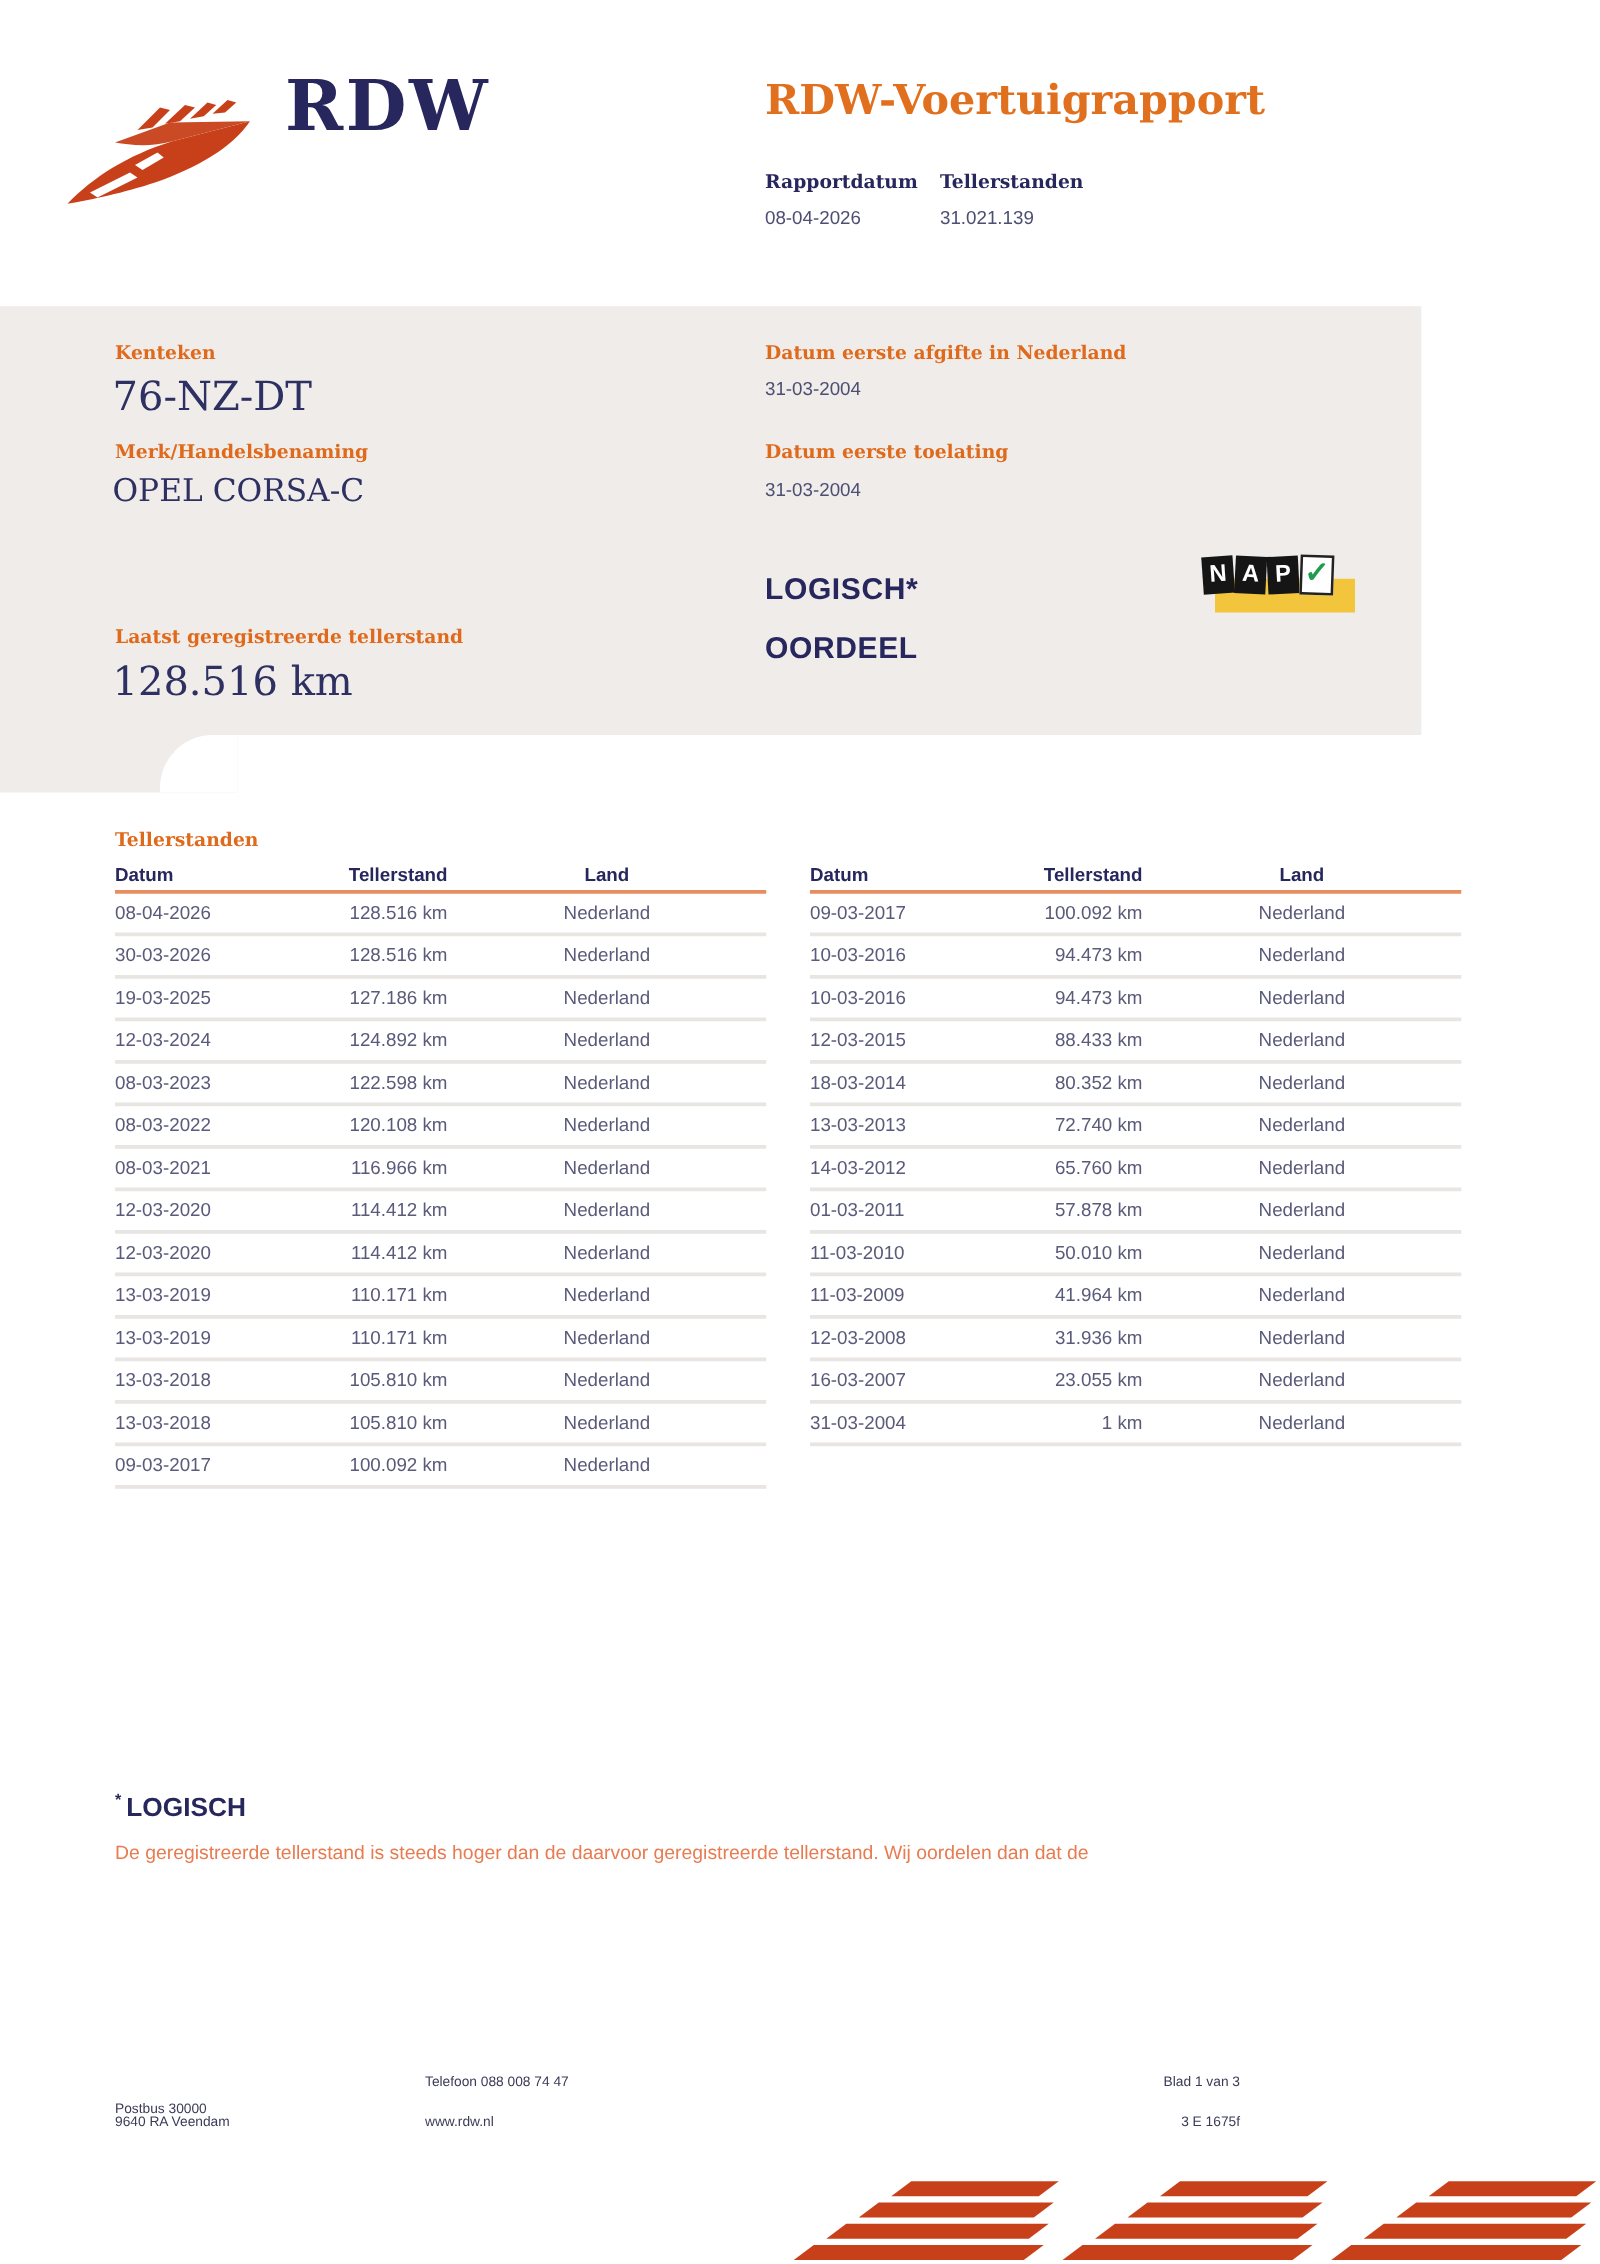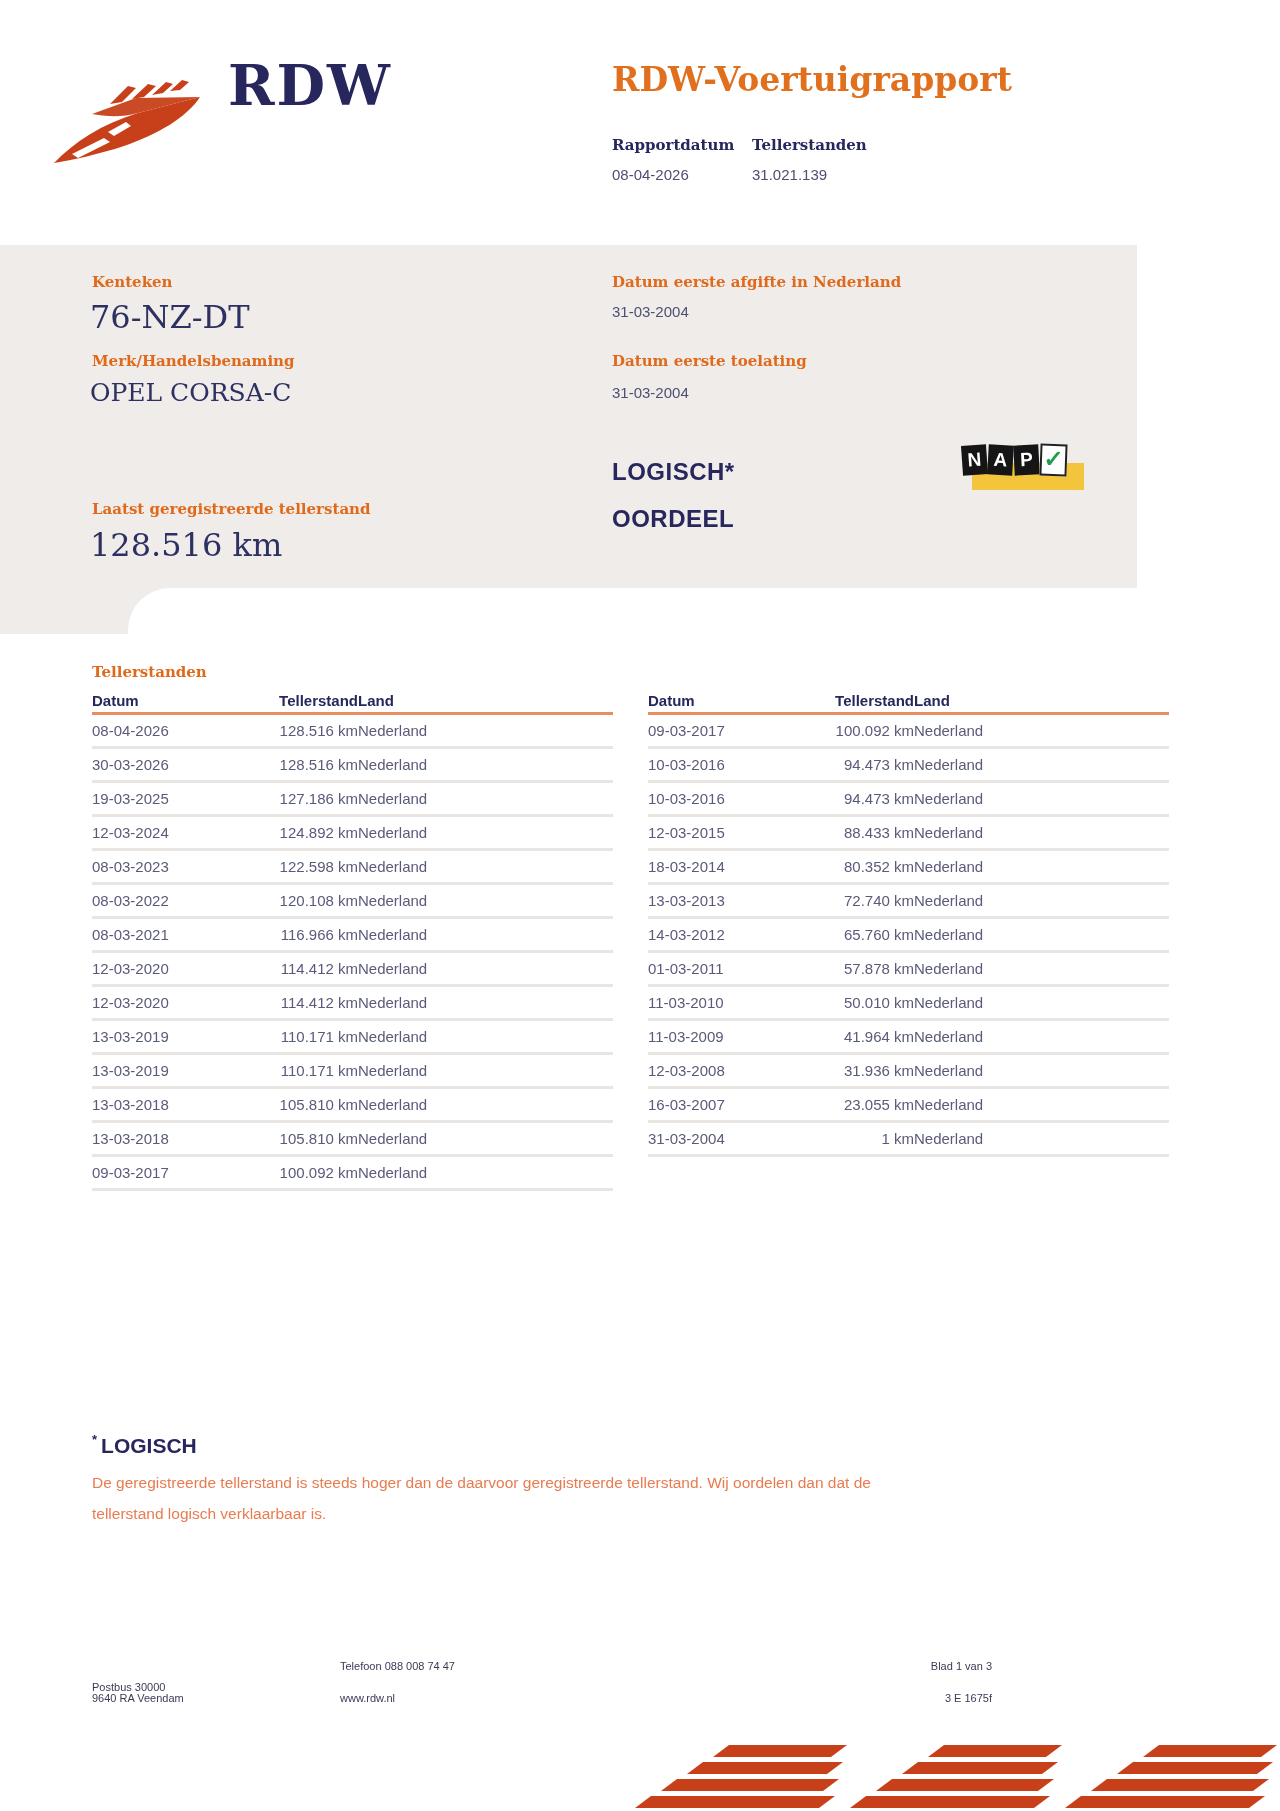--- a/index.html
+++ b/index.html
@@ -47,21 +47,21 @@
                  font-size:15px;color:var(--label-orange,#e06a1c);}
   .ttable{width:521px;top:691px;}
   .ttable.left{left:92px;}
   .ttable.right{left:648px;}
   .thead{display:flex;height:21px;line-height:20px;border-bottom:3px solid var(--rule-orange,#e78d5f);
          font-weight:bold;font-size:15px;color:var(--navy,#27275d);}
   .trow{display:flex;height:34px;line-height:31px;border-bottom:3px solid var(--separator-gray,#e8e5e2);
         box-sizing:border-box;font-size:15px;color:var(--table-text,#5a5a7a);}
   .tcell.datum{width:130px;text-align:left;}
   .tcell.tellerstand{width:136px;text-align:right;}
-  .tcell.land{flex:1;text-align:left;}
+  .tcell.land{flex:1;text-align:center;}
 
   
   .expl-title{left:92px;top:1432px;font-size:21px;font-weight:bold;color:var(--navy,#27275d);}
   .expl-title .star{font-size:13px;vertical-align:9px;margin-right:4px;}
   .expl-body{left:92px;top:1467px;width:860px;font-size:15.5px;line-height:31px;
              color:var(--body-orange,#e87b50);}
 
   
   .footer-item{font-size:11px;color:var(--footer-text,#3b3b57);}
   .f-right{width:192px;text-align:right;}
@@ -273,21 +273,20 @@
         <span class="tcell tellerstand">1 km</span>
         <span class="tcell land">Nederland</span>
       </div>
     </div>
 
   <div class="abs expl-title">
     <span class="star">*</span><span>LOGISCH</span>
   </div>
   <div class="abs expl-body">
     <div>De geregistreerde tellerstand is steeds hoger dan de daarvoor geregistreerde tellerstand. Wij oordelen dan dat de</div>
-    <div>tellerstand logisch verklaarbaar is.</div>
   </div>
 
   <div class="abs footer-item" style="left:92px;top:1660px;margin-top:21px;">Postbus 30000</div>
   <div class="abs footer-item" style="left:92px;top:1692px;">9640 RA Veendam</div>
   <div class="abs footer-item" style="left:340px;top:1660px;">Telefoon 088 008 74 47</div>
   <div class="abs footer-item" style="left:340px;top:1692px;">www.rdw.nl</div>
   <div class="abs footer-item f-right" style="left:800px;top:1660px;">Blad 1 van 3</div>
   <div class="abs footer-item f-right" style="left:800px;top:1692px;">3 E 1675f</div>
 
   <svg class="abs decor" viewBox="0 0 645 72" fill="currentColor" aria-hidden="true">

